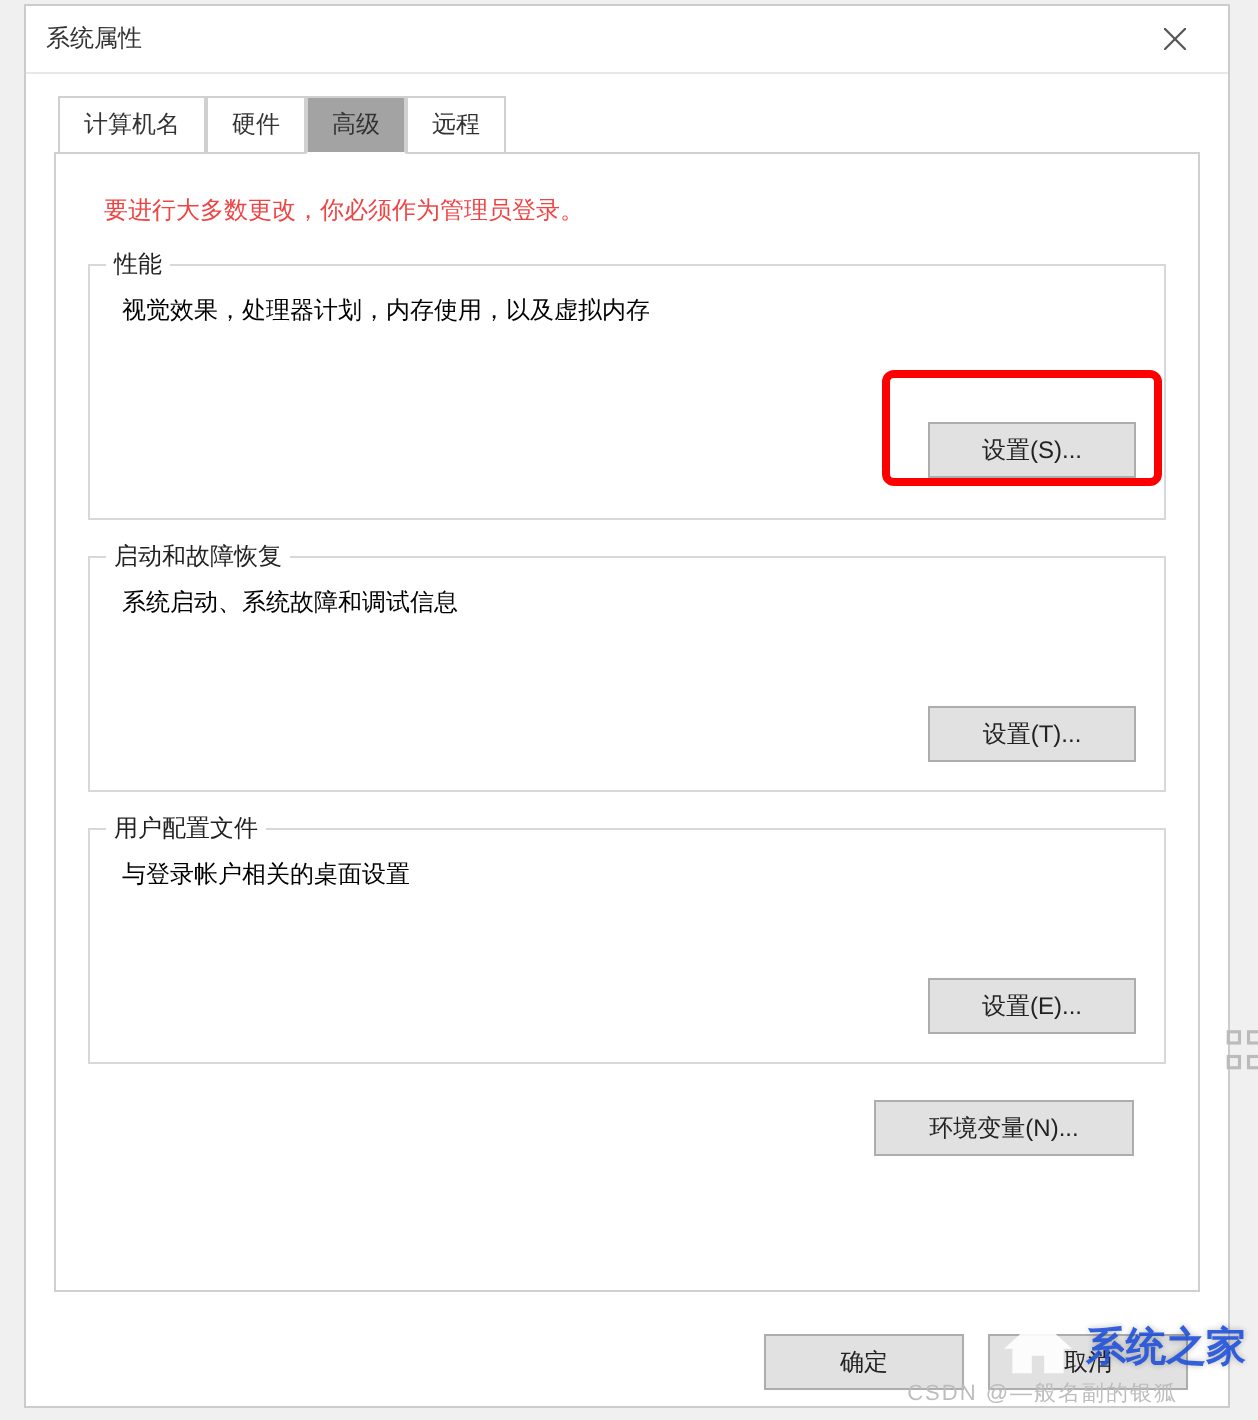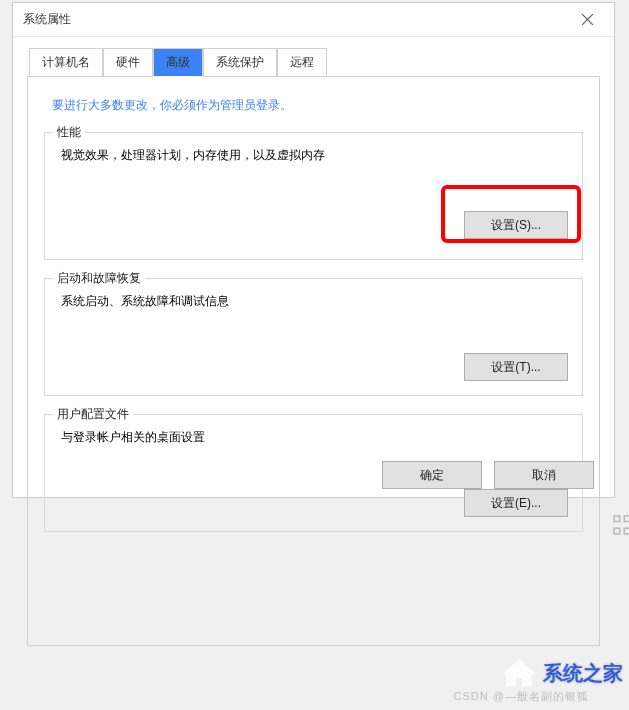--- a/index.html
+++ b/index.html
@@ -10,21 +10,21 @@
   width: 629px;
   height: 710px;
   position: relative;
   overflow: hidden;
 }
 .window {
   position: absolute;
   left: 12px;
   top: 2px;
   width: 603px;
-  height: 496px;
+  height: 702px;
   background: #ffffff;
   border: 1px solid #cccccc;
 }
 .titlebar {
   height: 34px;
   display: flex;
   align-items: center;
   justify-content: space-between;
   padding: 0 4px 0 10px;
   border-bottom: 1px solid #e8e8e8;
@@ -53,36 +53,36 @@
   border: 1px solid #d0d0d0;
   border-bottom: none;
   background: #ffffff;
   font-size: 12px;
   color: #333;
   position: relative;
   top: 1px;
   cursor: pointer;
 }
 .tab.active {
-  background: #3b82f6;
+  background: #a3a3a3;
   z-index: 2;
   border-bottom: 1px solid #ffffff;
 }
 .tab:not(.active) {
   background: #ffffff;
 }
 .tab-panel {
   border: 1px solid #d0d0d0;
   padding: 20px 16px 16px 16px;
   min-height: 570px;
   position: relative;
 }
 .admin-note {
   font-size: 12px;
-  color: #3b82f6;
+  color: #ef4444;
   margin-bottom: 18px;
   margin-left: 8px;
 }
 .group {
   border: 1px solid #d8d8d8;
   margin-bottom: 18px;
   padding: 14px 14px 0 14px;
   position: relative;
 }
 .group-title {
@@ -188,21 +188,20 @@
         <line x1="10" y1="0" x2="0" y2="10" stroke="currentColor" stroke-width="1"></line>
       </svg>
     </div>
   </div>
 
   <div class="content">
     <div class="tabs">
       <div class="tab"><span>计算机名</span></div>
       <div class="tab"><span>硬件</span></div>
       <div class="tab active"><span>高级</span></div>
-      <div class="tab"><span>系统保护</span></div>
       <div class="tab"><span>远程</span></div>
     </div>
 
     <div class="tab-panel">
       <div class="admin-note">要进行大多数更改，你必须作为管理员登录。</div>
 
       <div class="group" style="height:128px;">
         <div class="group-title">性能</div>
         <div class="group-desc">视觉效果，处理器计划，内存使用，以及虚拟内存</div>
         <div class="btn-row" style="position:absolute; right:14px; bottom:20px;">
@@ -220,20 +219,23 @@
       </div>
 
       <div class="group" style="height:118px;">
         <div class="group-title">用户配置文件</div>
         <div class="group-desc">与登录帐户相关的桌面设置</div>
         <div class="btn-row" style="position:absolute; right:14px; bottom:14px;">
           <button class="btn">设置(E)...</button>
         </div>
       </div>
 
+      <div class="env-row">
+        <button class="btn" style="min-width:130px;">环境变量(N)...</button>
+      </div>
     </div>
   </div>
 
   <div class="bottom-bar">
     <button class="btn">确定</button>
     <button class="btn">取消</button>
   </div>
 </div>
 
 <div class="watermark-logo">

